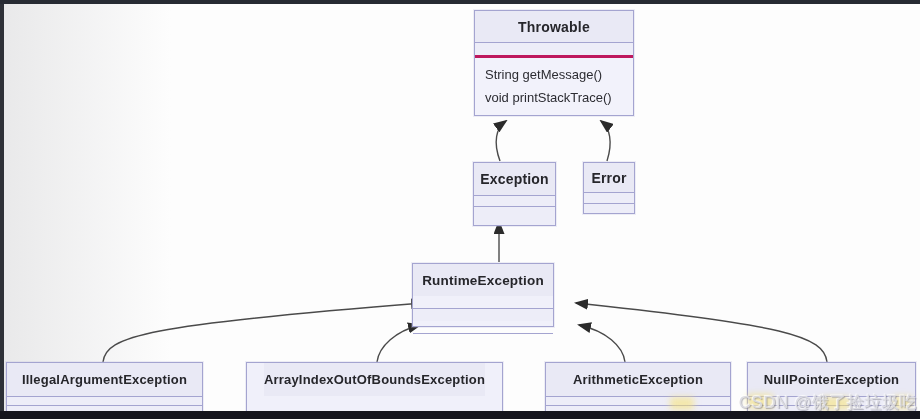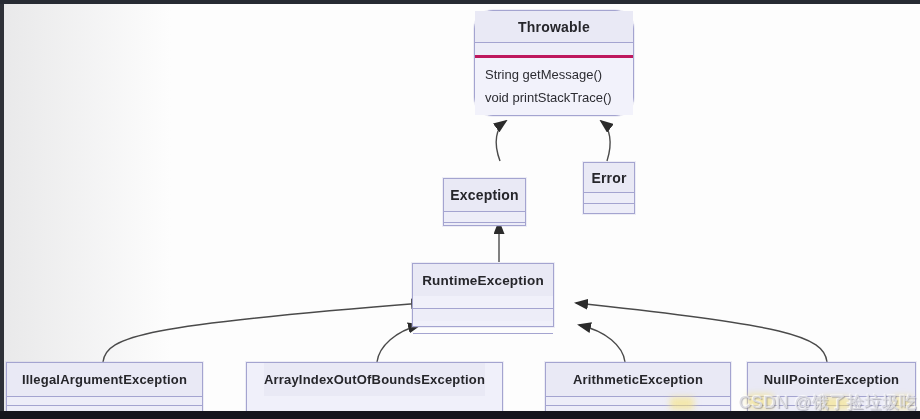--- a/index.html
+++ b/index.html
@@ -47,25 +47,25 @@
   .uml-methods {
     border-top: 3px solid #be185d;
     background: #f2f2fb;
     padding: 7px 10px 4px 10px;
     color: #2c2c32;
     font-size: 13px;
     flex: 1 1 auto;
   }
   .uml-methods .m-line { padding: 2px 0 6px 0; white-space: nowrap; }
 
-  .box-throwable  { left: 474px; top: 10px;  width: 160px; height: 106px; border-radius: 19px; }
+  .box-throwable  { left: 474px; top: 10px;  width: 160px; height: 106px; }
   .box-throwable .uml-title { height: 31px; font-size: 14px; }
   .box-throwable .uml-sec   { height: 13px; }
 
-  .box-exception  { left: 443px; top: 162px; width: 83px;  height: 48px; margin-top: 16px; }
+  .box-exception  { left: 473px; top: 162px; width: 83px;  height: 64px; }
   .box-exception .uml-title { height: 32px; font-size: 14px; }
   .box-exception .uml-sec   { height: 11px; }
   .box-exception .uml-sec:last-child { flex: 1 1 auto; }
 
   .box-error      { left: 583px; top: 162px; width: 52px;  height: 52px; }
   .box-error .uml-title { height: 29px; font-size: 14px; }
   .box-error .uml-sec   { height: 11px; }
   .box-error .uml-sec:last-child { flex: 1 1 auto; }
 
   .box-runtime    { left: 412px; top: 263px; width: 142px; height: 64px; gap: 12px; }

